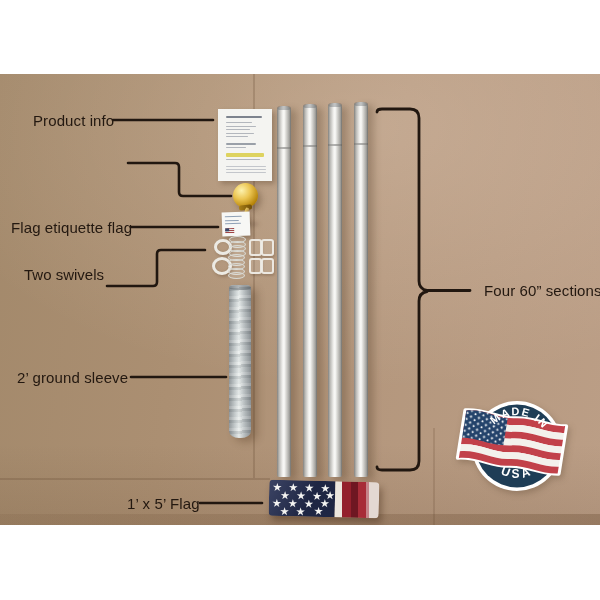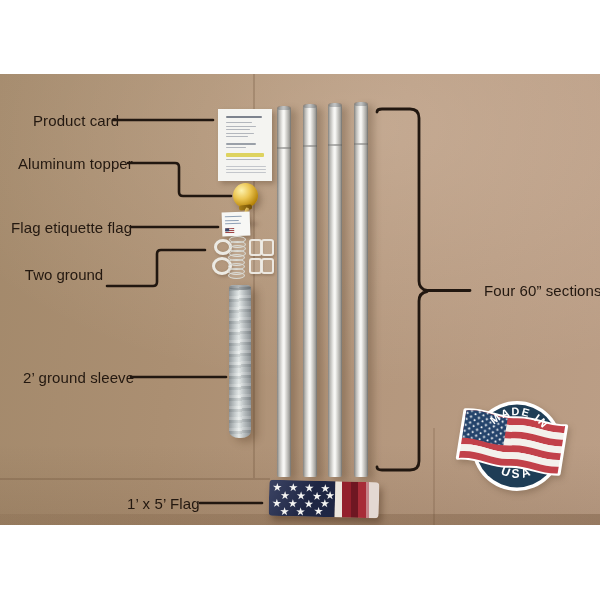--- a/index.html
+++ b/index.html
@@ -171,27 +171,26 @@
       <path d="M113,120 H213"></path>
       <path d="M128,163 H175 Q179,163 179,167 V192 Q179,196 183,196 H231"></path>
       <path d="M131,227 H218"></path>
       <path d="M107,286 H153 Q157,286 157,282 V254 Q157,250 161,250 H205"></path>
       <path d="M131,377 H226"></path>
       <path d="M200,503 H262"></path>
       <path d="M377,112 Q377,109 382,109 L410,109 Q419,109 419,118 L419,281 Q419,289 427,290.5 L470,290.5 M427,291.5 Q419,293 419,301 L419,461 Q419,470 410,470 L382,470 Q377,470 377,467" stroke-width="2.8"></path>
     </g>
   </svg>
 
-  <div class="lbl" style="left:33px;top:112px;">Product card</div>
-  <div class="lbl" style="left:18px;top:155px;">Aluminum topper</div>
+  <div class="lbl" style="left:33px;top:112px;">Product info</div>
   <div class="lbl" style="left:11px;top:219px;">Flag etiquette flag</div>
   <div class="lbl2" style="left:14px;top:266px;">
-    <span>Two ground</span><br>
-  </div>
-  <div class="lbl" style="left:23px;top:369px;">2’ ground sleeve</div>
+    <span>Two swivels</span><br>
+  </div>
+  <div class="lbl" style="left:17px;top:369px;">2’ ground sleeve</div>
   <div class="lbl" style="left:127px;top:495px;">1’ x 5’ Flag</div>
   <div class="lbl" style="left:484px;top:282px;">Four 60” sections</div>
 
   <div class="badge-wrap">
     <svg width="134" height="112" viewBox="0 0 134 112">
       <defs>
         <pattern id="stardots" width="8" height="6" patternUnits="userSpaceOnUse">
           <circle cx="1.6" cy="1.4" r="1.05" fill="#ffffff"></circle>
           <circle cx="5.6" cy="4.2" r="1.05" fill="#ffffff"></circle>
         </pattern>

